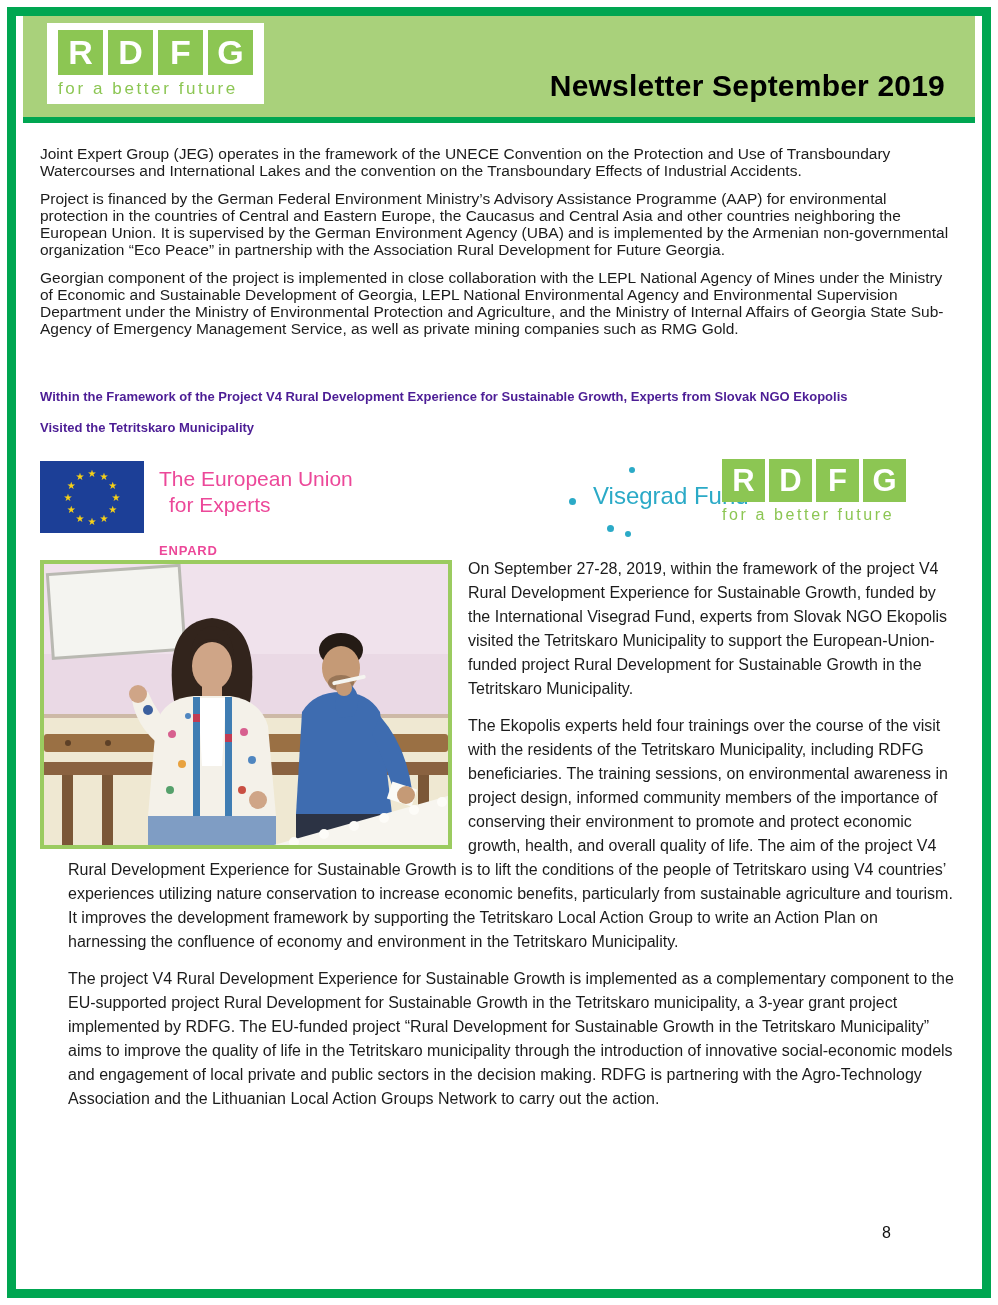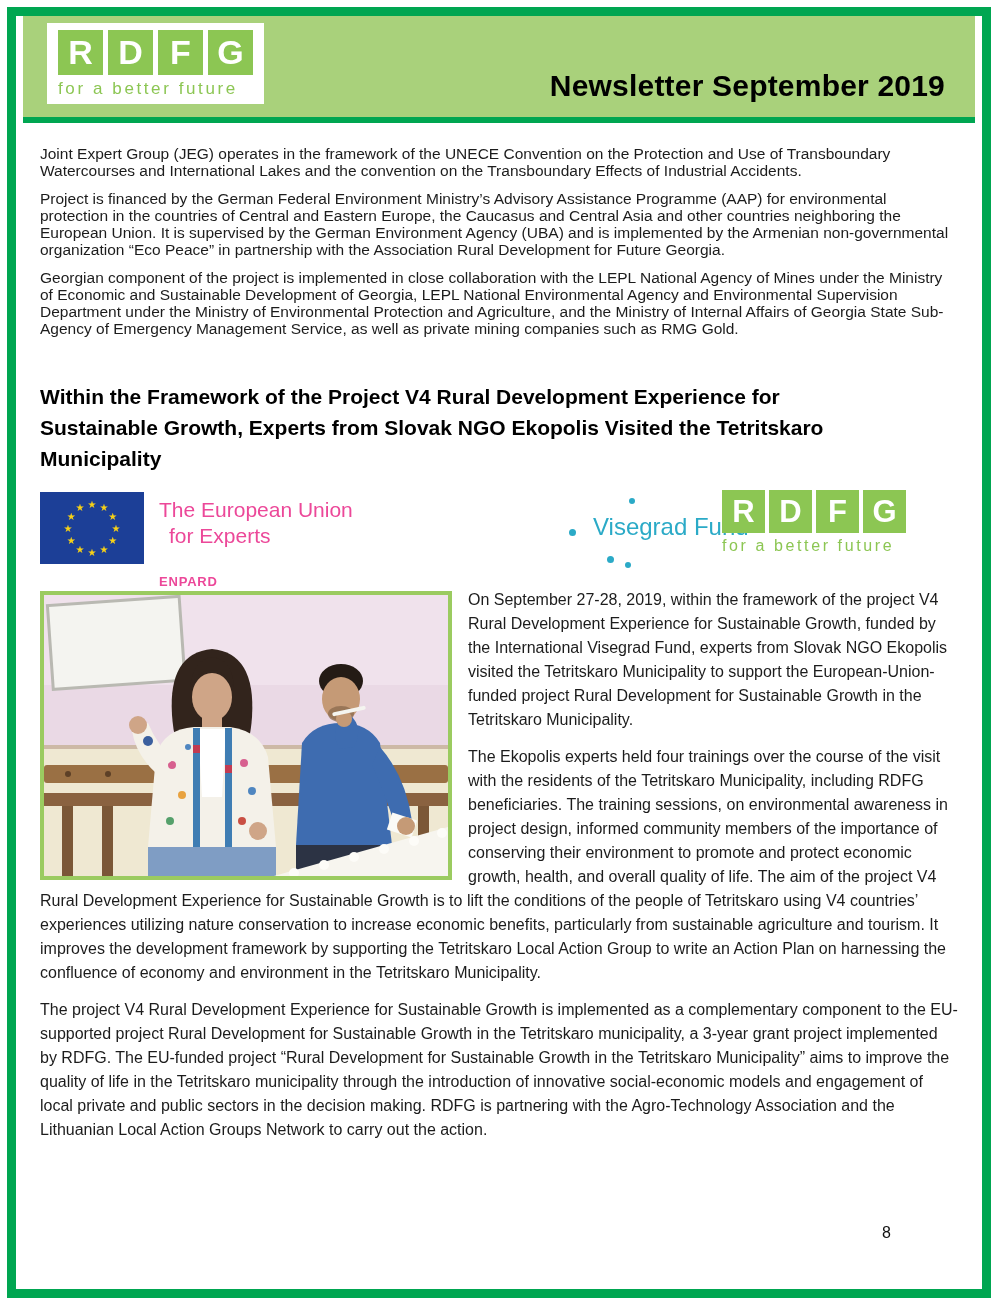--- a/index.html
+++ b/index.html
@@ -15,21 +15,21 @@
   .logo-tagline { color:#8cc653; font-size:17px; letter-spacing:2.6px; margin-top:4px; white-space:nowrap; font-weight:500; }
   .header-title { position:absolute; right:30px; bottom:14px; color:#000000; font-size:30px; font-weight:bold; letter-spacing:0.2px; }
 
   
   .content { position:absolute; left:40px; top:123px; width:918px; }
   p { margin:0; }
   .intro { font-size:15.5px; line-height:17px; }
   .intro.first { margin-top:22px; }
   .intro + .intro { margin-top:11px; }
 
-  .article-heading { font-size:21px; font-weight:bold; line-height:31px; margin:44px 0 0 0; max-width:840px; color:#000000; }
+  .article-heading { font-size:13px; font-weight:bold; line-height:31px; margin:44px 0 0 0; max-width:840px; color:#4c1d95; }
 
   
   .logos-row { position:relative; margin-top:14px; height:92px; }
   .eu-logo { position:absolute; left:0; top:4px; display:flex; gap:15px; }
   .eu-flag { width:104px; height:72px; display:block; }
   .eu-text { font-size:21px; line-height:26px; padding-top:5px; }
   .eu-line2 { padding-left:10px; }
   .eu-enpard { font-size:13px; font-weight:bold; letter-spacing:0.8px; margin-top:20px; }
   .visegrad { position:absolute; left:527px; top:8px; width:170px; height:78px; }
   .visegrad-label { position:absolute; left:26px; top:17px; font-size:24px; white-space:nowrap; }
@@ -40,21 +40,21 @@
   .vdot.d4 { width:6px; height:6px; left:58px; top:66px; }
   .rdfg-logo-2 { position:absolute; left:682px; top:2px; }
   .rdfg2-squares { display:flex; gap:4px; }
   .rdfg2-sq { width:43px; height:43px; background:#8cc653; color:#ffffff; font-weight:bold; font-size:31px; display:flex; align-items:center; justify-content:center; }
   .rdfg2-tagline { color:#8cc653; font-size:16px; letter-spacing:2.6px; margin-top:4px; white-space:nowrap; font-weight:500; }
 
   
   .article-body { margin-top:8px; font-size:16px; line-height:24px; }
   .photo-frame { float:left; width:404px; height:281px; border:4px solid #9bcb60; margin:3px 16px 6px 0; }
   .photo-frame svg { display:block; width:100%; height:100%; }
-  .art { margin:0; }
+  .art { margin:0;padding-left:28px; }
   .art + .art { margin-top:13px; }
 
   .page-number { position:absolute; left:882px; top:1224px; font-size:16px; color:#111111; }
 </style>
 </head>
 <body>
 
 <div class="frame"></div>
 
 <div class="header-band">

